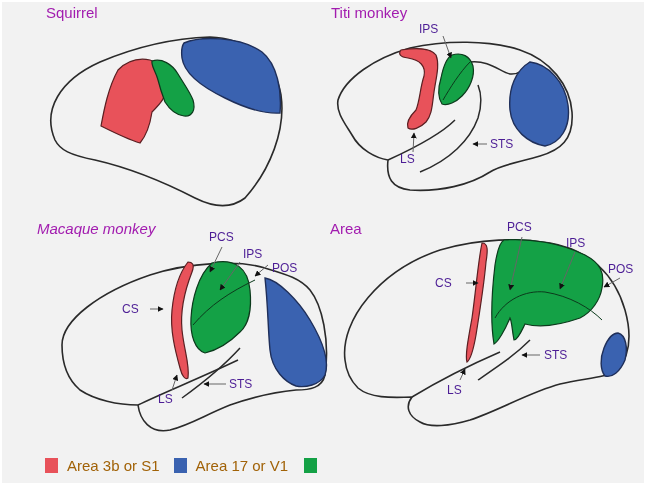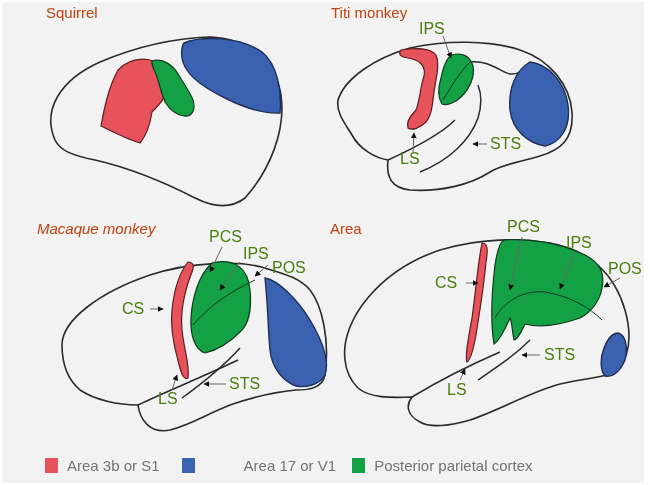--- a/index.html
+++ b/index.html
@@ -8,31 +8,31 @@
     background: #ffffff;
     font-family: "Liberation Sans", "DejaVu Sans", sans-serif;
   }
   .canvas {
     position: absolute; left: 2px; top: 2px;
     width: 642px; height: 481px;
     background: #f2f2f2;
   }
   svg.diagram { position: absolute; left: 0; top: 0; width: 650px; height: 485px; }
   .panel-title {
-    position: absolute; font-size: 15px; color: #c2410c;
+    position: absolute; font-size: 15px; color: #a21caf;
     white-space: nowrap;
     text-align: center;
   }
   .lbl {
-    position: absolute; font-size: 16px; color: #4d7c0f;
+    position: absolute; font-size: 12px; color: #4c1d95;
     white-space: nowrap; line-height: 14px;
   }
   .legend {
     position: absolute; top: 456px; left: 45px; height: 18px;
-    display: flex; align-items: center; font-size: 15px; color: #737373;
+    display: flex; align-items: center; font-size: 15px; color: #a16207;
   }
   .legend-item { display: flex; align-items: center; margin-right: 14px; }
   .swatch { width: 13px; height: 15px; margin-right: 9px; }
 </style>
 </head>
 <body>
 
 <div class="canvas"></div>
 
 <svg class="diagram" viewBox="0 0 650 485">
@@ -117,21 +117,20 @@
 <div class="lbl" style="left:608px; top:262px;">POS</div>
 <div class="lbl" style="left:435px; top:276px;">CS</div>
 <div class="lbl" style="left:447px; top:383px;">LS</div>
 <div class="lbl" style="left:544px; top:348px;">STS</div>
 
 <div class="legend">
   <div class="legend-item">
     <span class="swatch" style="background:#e8525a;"></span>
     <span>Area 3b or S1</span>
   </div>
-  <div class="legend-item" style="margin-left:8px;gap:40px;">
+  <div class="legend-item" style="">
     <span class="swatch" style="background:#3a62b0;"></span>
     <span>Area 17 or V1</span>
   </div>
   <div class="legend-item" style="margin-left:2px;">
     <span class="swatch" style="background:#14a146;"></span>
-    <span>Posterior parietal cortex</span>
   </div>
 </div>
 
 </body></html>

